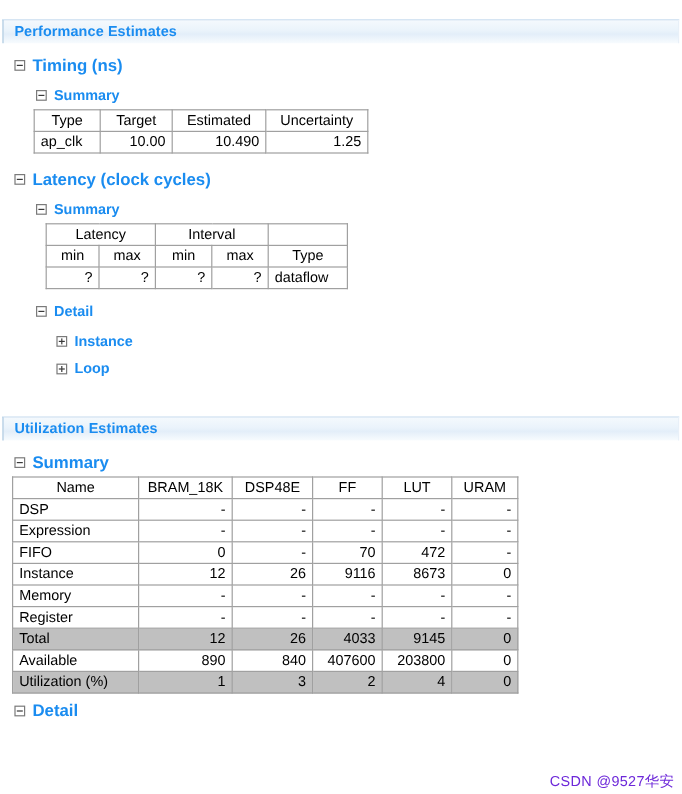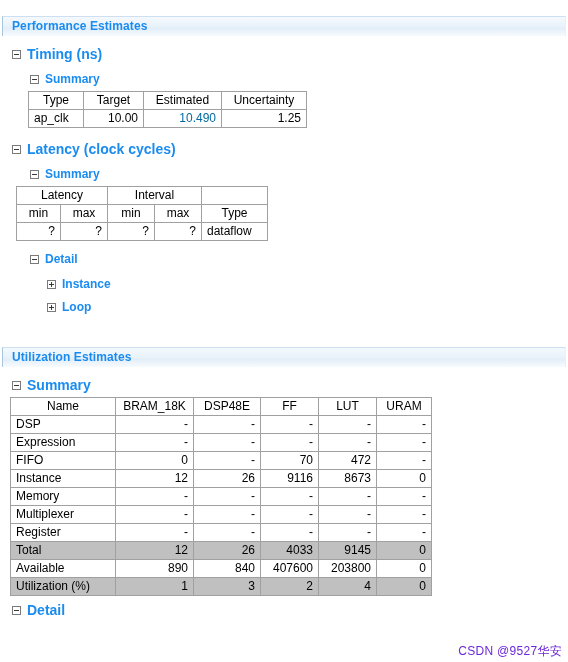--- a/index.html
+++ b/index.html
@@ -108,26 +108,26 @@
     font-weight: normal;
     font-size: 12px;
     box-sizing: border-box;
     white-space: nowrap;
     line-height: 15px;
   }
   table.rpt th { text-align: center; }
   td.num  { text-align: right; }
   td.ctr  { text-align: left; margin-left: 48px; }
   td.lft  { text-align: left; }
-  td.red  { color: #0369a1; text-align: right; margin-top: 36px; }
+  td.red  { color: #000000; text-align: right; margin-top: 36px; }
   tr.shaded td { background: #c0c0c0; }
 
   
   .tbl-wrap-timing { padding-left: 28px; padding-top: 3px; }
-  .tbl-wrap-latency { padding-left: 16px; padding-top: 3px; }
+  .tbl-wrap-latency { padding-left: 38px; padding-top: 3px; }
   .tbl-wrap-util { padding-left: 10px; padding-top: 3px; }
   .sp5 { height: 5px; }
   .sp7 { height: 7px; }
   .sp9 { height: 9px; }
   .sp12 { height: 12px; }
   .sp15 { height: 15px; }
 
   
   .watermark {
     position: absolute;
@@ -331,28 +331,20 @@
           </tr>
           <tr>
             <td class="lft">Memory</td>
             <td class="num">-</td>
             <td class="num">-</td>
             <td class="num">-</td>
             <td class="num">-</td>
             <td class="num">-</td>
           </tr>
           <tr>
-            <td class="lft">Multiplexer</td>
-            <td class="num">-</td>
-            <td class="num">-</td>
-            <td class="num">-</td>
-            <td class="num">-</td>
-            <td class="num">-</td>
-          </tr>
-          <tr>
             <td class="lft">Register</td>
             <td class="num">-</td>
             <td class="num">-</td>
             <td class="num">-</td>
             <td class="num">-</td>
             <td class="num">-</td>
           </tr>
           <tr class="shaded">
             <td class="lft">Total</td>
             <td class="num">12</td>

